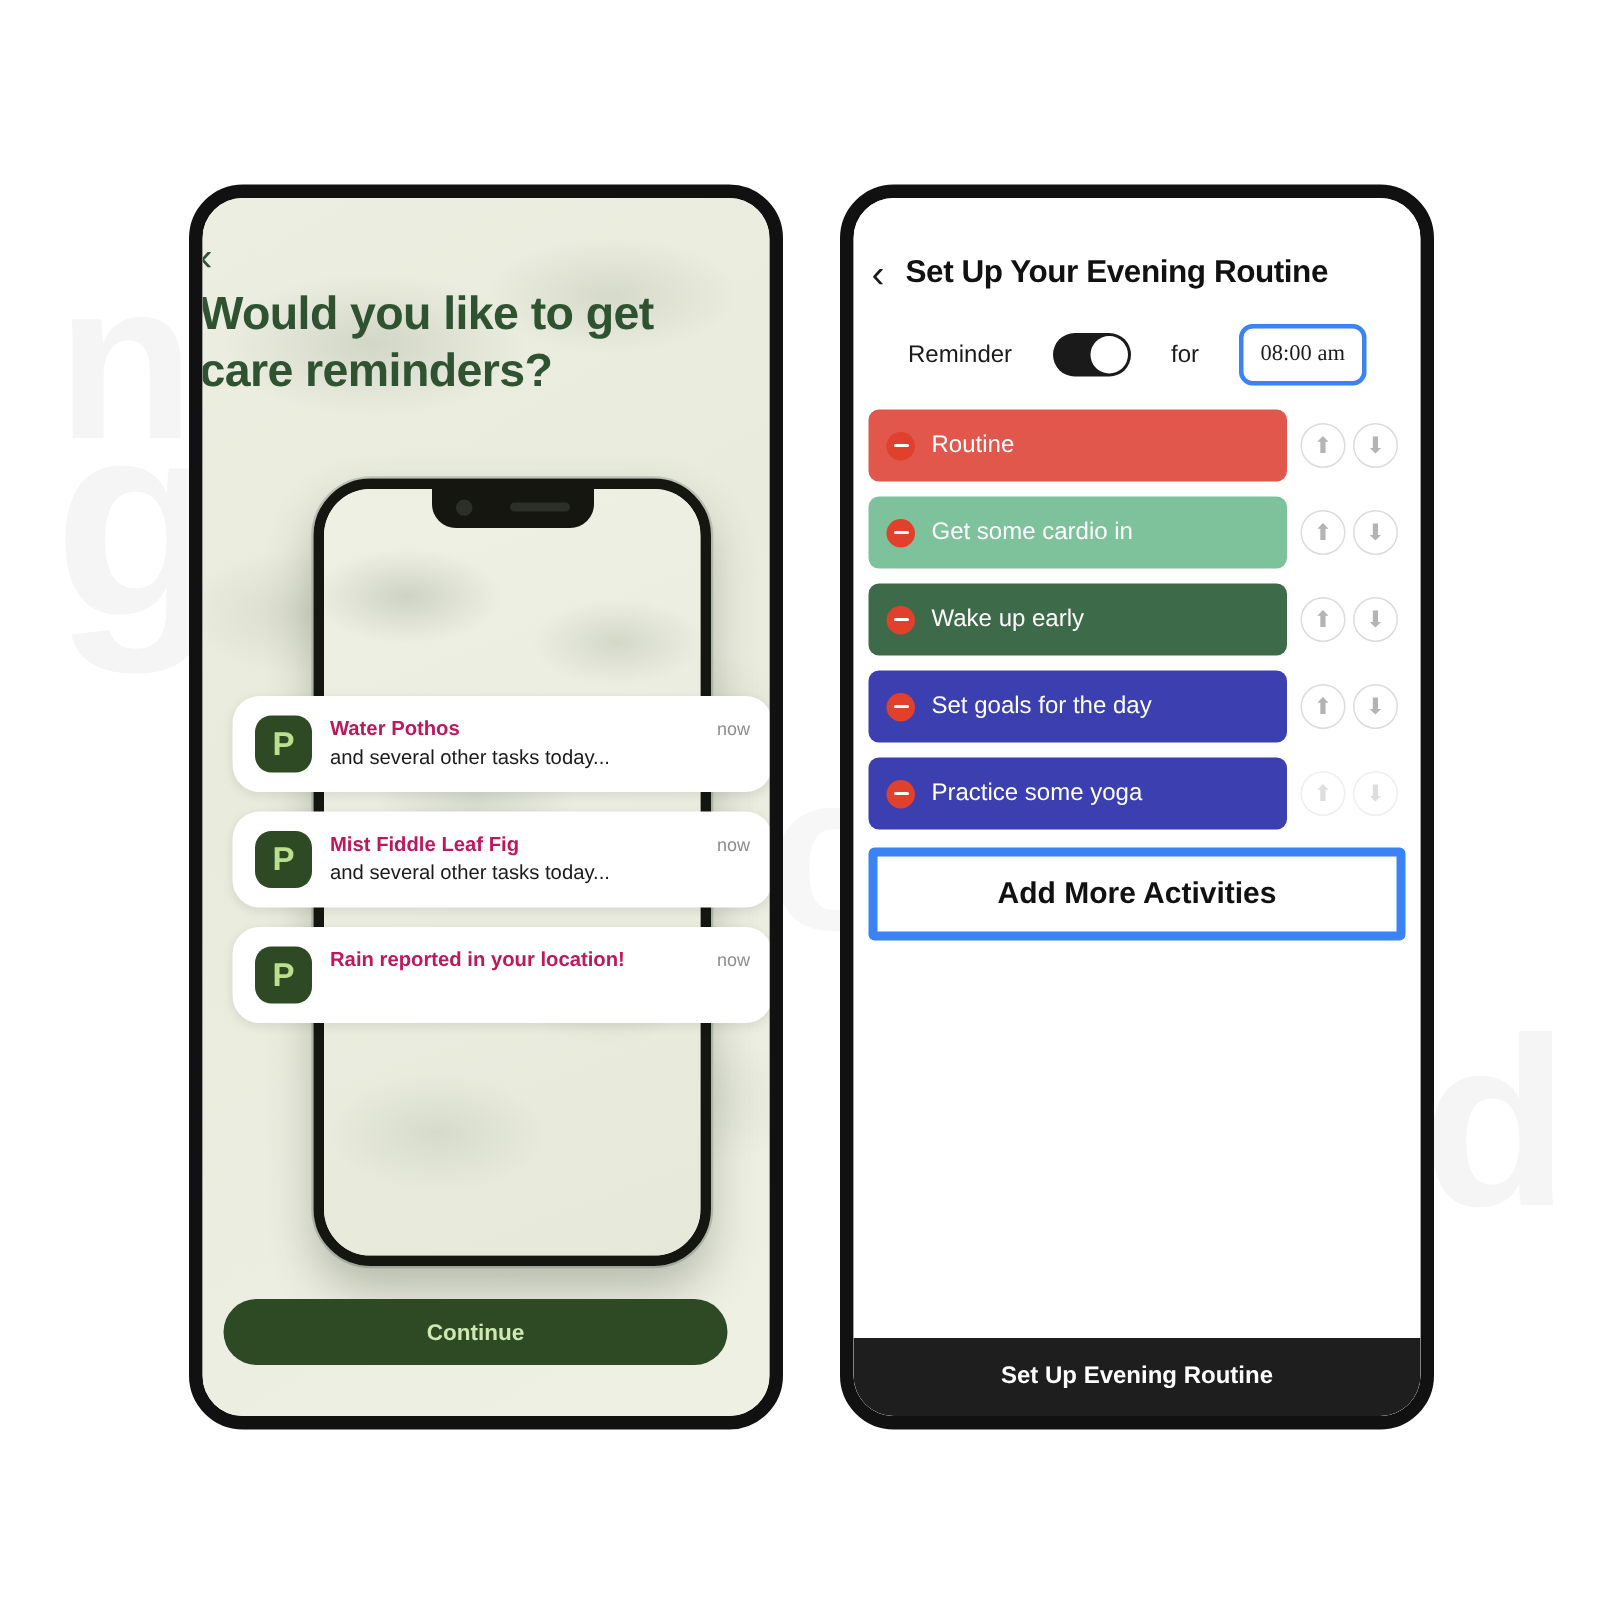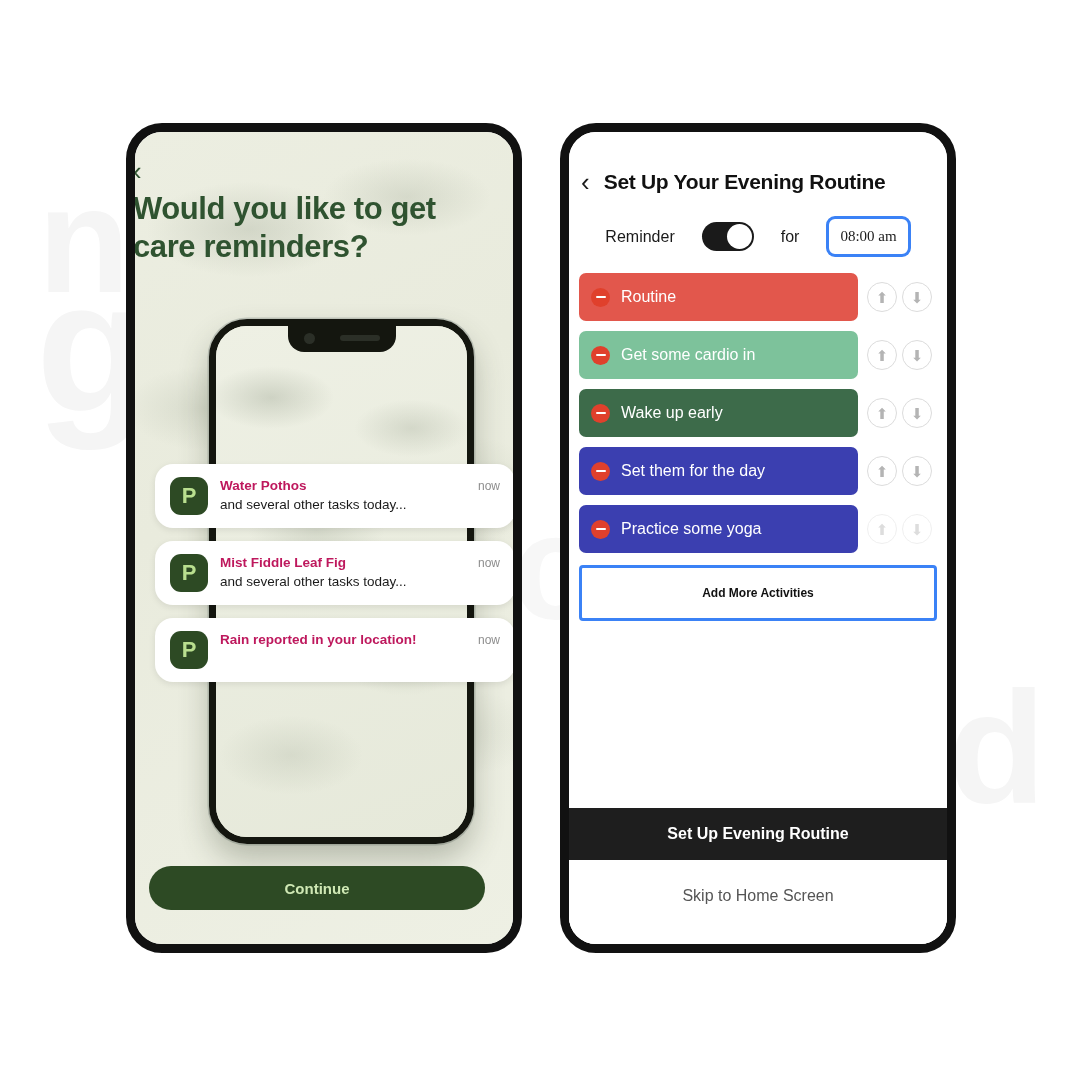--- a/index.html
+++ b/index.html
@@ -140,23 +140,23 @@
   .minus i{display:block;width:10px;height:2.4px;background:#fff;border-radius:1px;}
   .arrows{display:flex;gap:5px;padding:0 5px;}
   .abtn{
     width:28px;height:28px;border-radius:50%;border:1.6px solid #dcdcdc;
     display:flex;align-items:center;justify-content:center;
     font-size:15px;color:#b4b4b4;background:#fff;cursor:pointer;line-height:1;
   }
   .abtn.dim{opacity:.45;}
 
   .add-more{
-    margin:2px 10px 0;height:50px;border:3px solid #3b82f6;border-radius:4px;
+    margin:2px 10px 0;height:50px;border:6px solid #3b82f6;border-radius:4px;
     display:flex;align-items:center;justify-content:center;
-    font-size:12px;font-weight:700;color:#111;cursor:pointer;background:#fff;
+    font-size:20px;font-weight:700;color:#111;cursor:pointer;background:#fff;
   }
   .spacer{flex:1 1 auto;}
   .evening-btn{
     background:#1e1e1e;color:#fff;font-size:16px;font-weight:700;
     height:52px;display:flex;align-items:center;justify-content:center;cursor:pointer;
   }
   .skip-btn{
     background:#fff;color:#555;font-size:16px;
     height:72px;display:flex;align-items:center;justify-content:center;
     padding-bottom:12px;cursor:pointer;
@@ -266,21 +266,21 @@
         <div class="arrows">
           <div class="abtn">⬆</div>
           <div class="abtn">⬇</div>
         </div>
       </div>
       <div class="act-row">
         <div class="act-chip" style="background:#3b3fb0">
           <span class="minus">
               <i></i>
             </span>
-          <span>Set them for the day</span>
+          <span>Set goals for the day</span>
         </div>
         <div class="arrows">
           <div class="abtn">⬆</div>
           <div class="abtn">⬇</div>
         </div>
       </div>
       <div class="act-row">
         <div class="act-chip" style="background:#3b3fb0">
           <span class="minus">
               <i></i>
@@ -292,15 +292,14 @@
           <div class="abtn dim">⬇</div>
         </div>
       </div>
     </div>
 
     <div class="add-more">Add More Activities</div>
 
     <div class="spacer"></div>
 
     <div class="evening-btn">Set Up Evening Routine</div>
-    <div class="skip-btn">Skip to Home Screen</div>
   </div>
 </div>
 
 </body></html>

